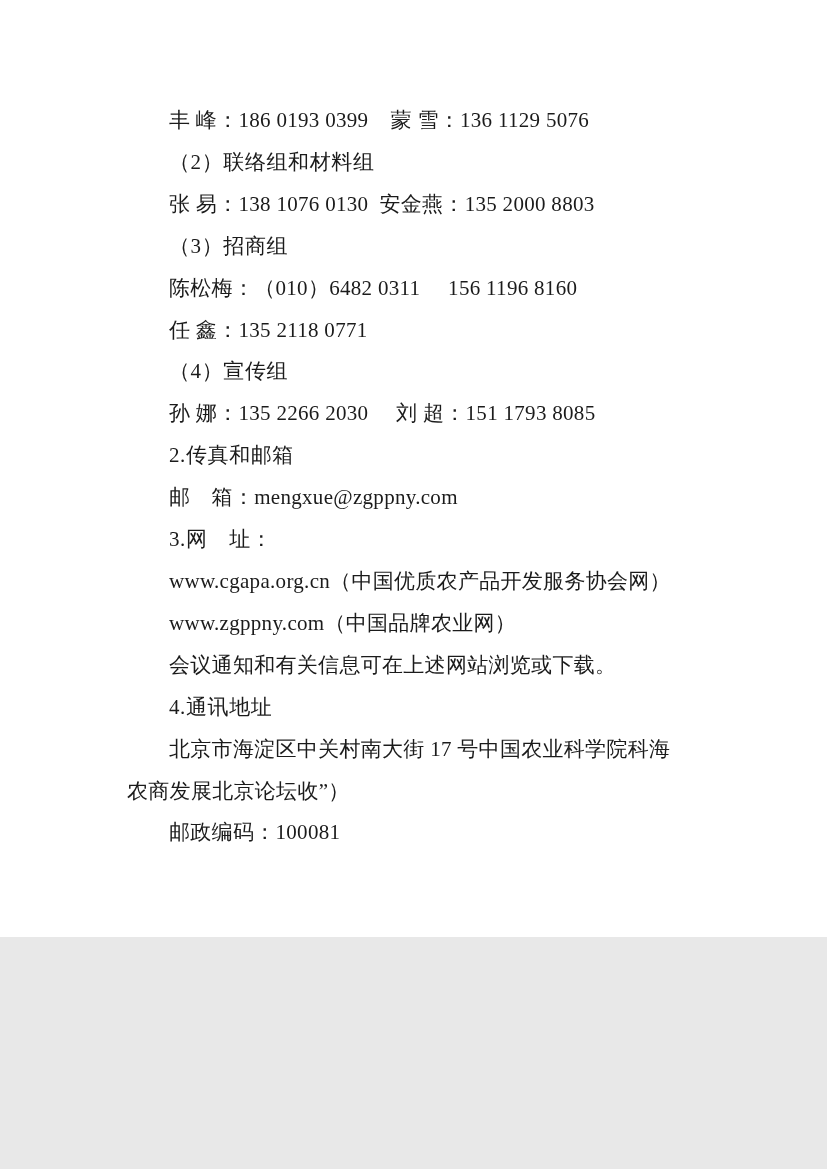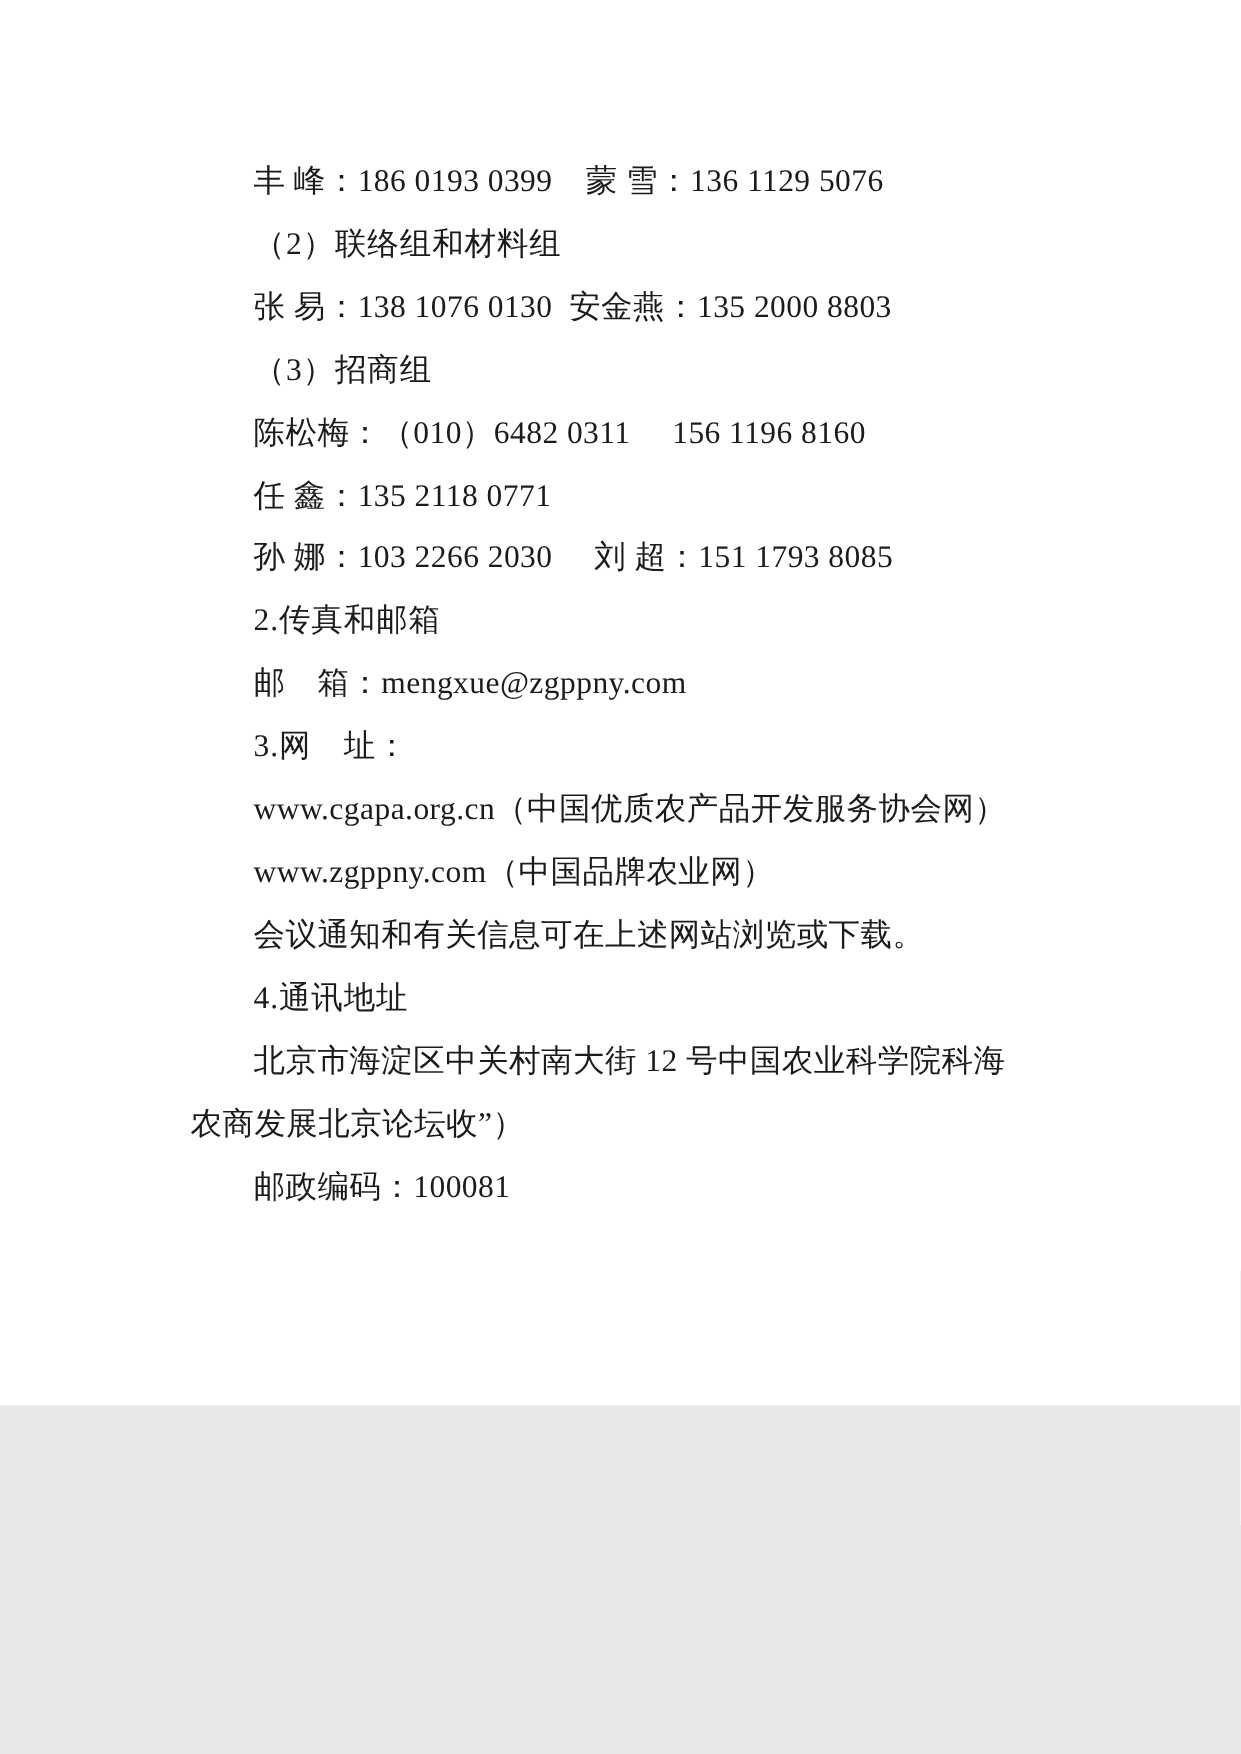--- a/index.html
+++ b/index.html
@@ -52,26 +52,27 @@
 <body>
 
 <div class="page">
   <div class="content">
     <p class="ln indent">丰 峰：186 0193 0399    蒙 雪：136 1129 5076</p>
     <p class="ln indent heading">（2）联络组和材料组</p>
     <p class="ln indent">张 易：138 1076 0130  安金燕：135 2000 8803</p>
     <p class="ln indent heading">（3）招商组</p>
     <p class="ln indent">陈松梅：（010）6482 0311     156 1196 8160</p>
     <p class="ln indent">任 鑫：135 2118 0771</p>
-    <p class="ln indent">孙 娜：103 2266 2030     刘 超：151 1793 8085</p>
+    <p class="ln indent heading">（4）宣传组</p>
+    <p class="ln indent">孙 娜：135 2266 2030     刘 超：151 1793 8085</p>
     <p class="ln indent heading">2.传真和邮箱</p>
     <p class="ln indent">邮　箱：mengxue@zgppny.com</p>
     <p class="ln indent heading">3.网　址：</p>
     <p class="ln indent">www.cgapa.org.cn（中国优质农产品开发服务协会网）</p>
     <p class="ln indent">www.zgppny.com（中国品牌农业网）</p>
     <p class="ln indent">会议通知和有关信息可在上述网站浏览或下载。</p>
     <p class="ln indent heading">4.通讯地址</p>
-    <p class="ln indent">北京市海淀区中关村南大街 12 号中国农业科学院科海</p>
+    <p class="ln indent">北京市海淀区中关村南大街 17 号中国农业科学院科海</p>
     <p class="ln">农商发展北京论坛收”）</p>
     <p class="ln indent">邮政编码：100081</p>
   </div>
   <div class="footer">—7—</div>
 </div>
 
 </body></html>

